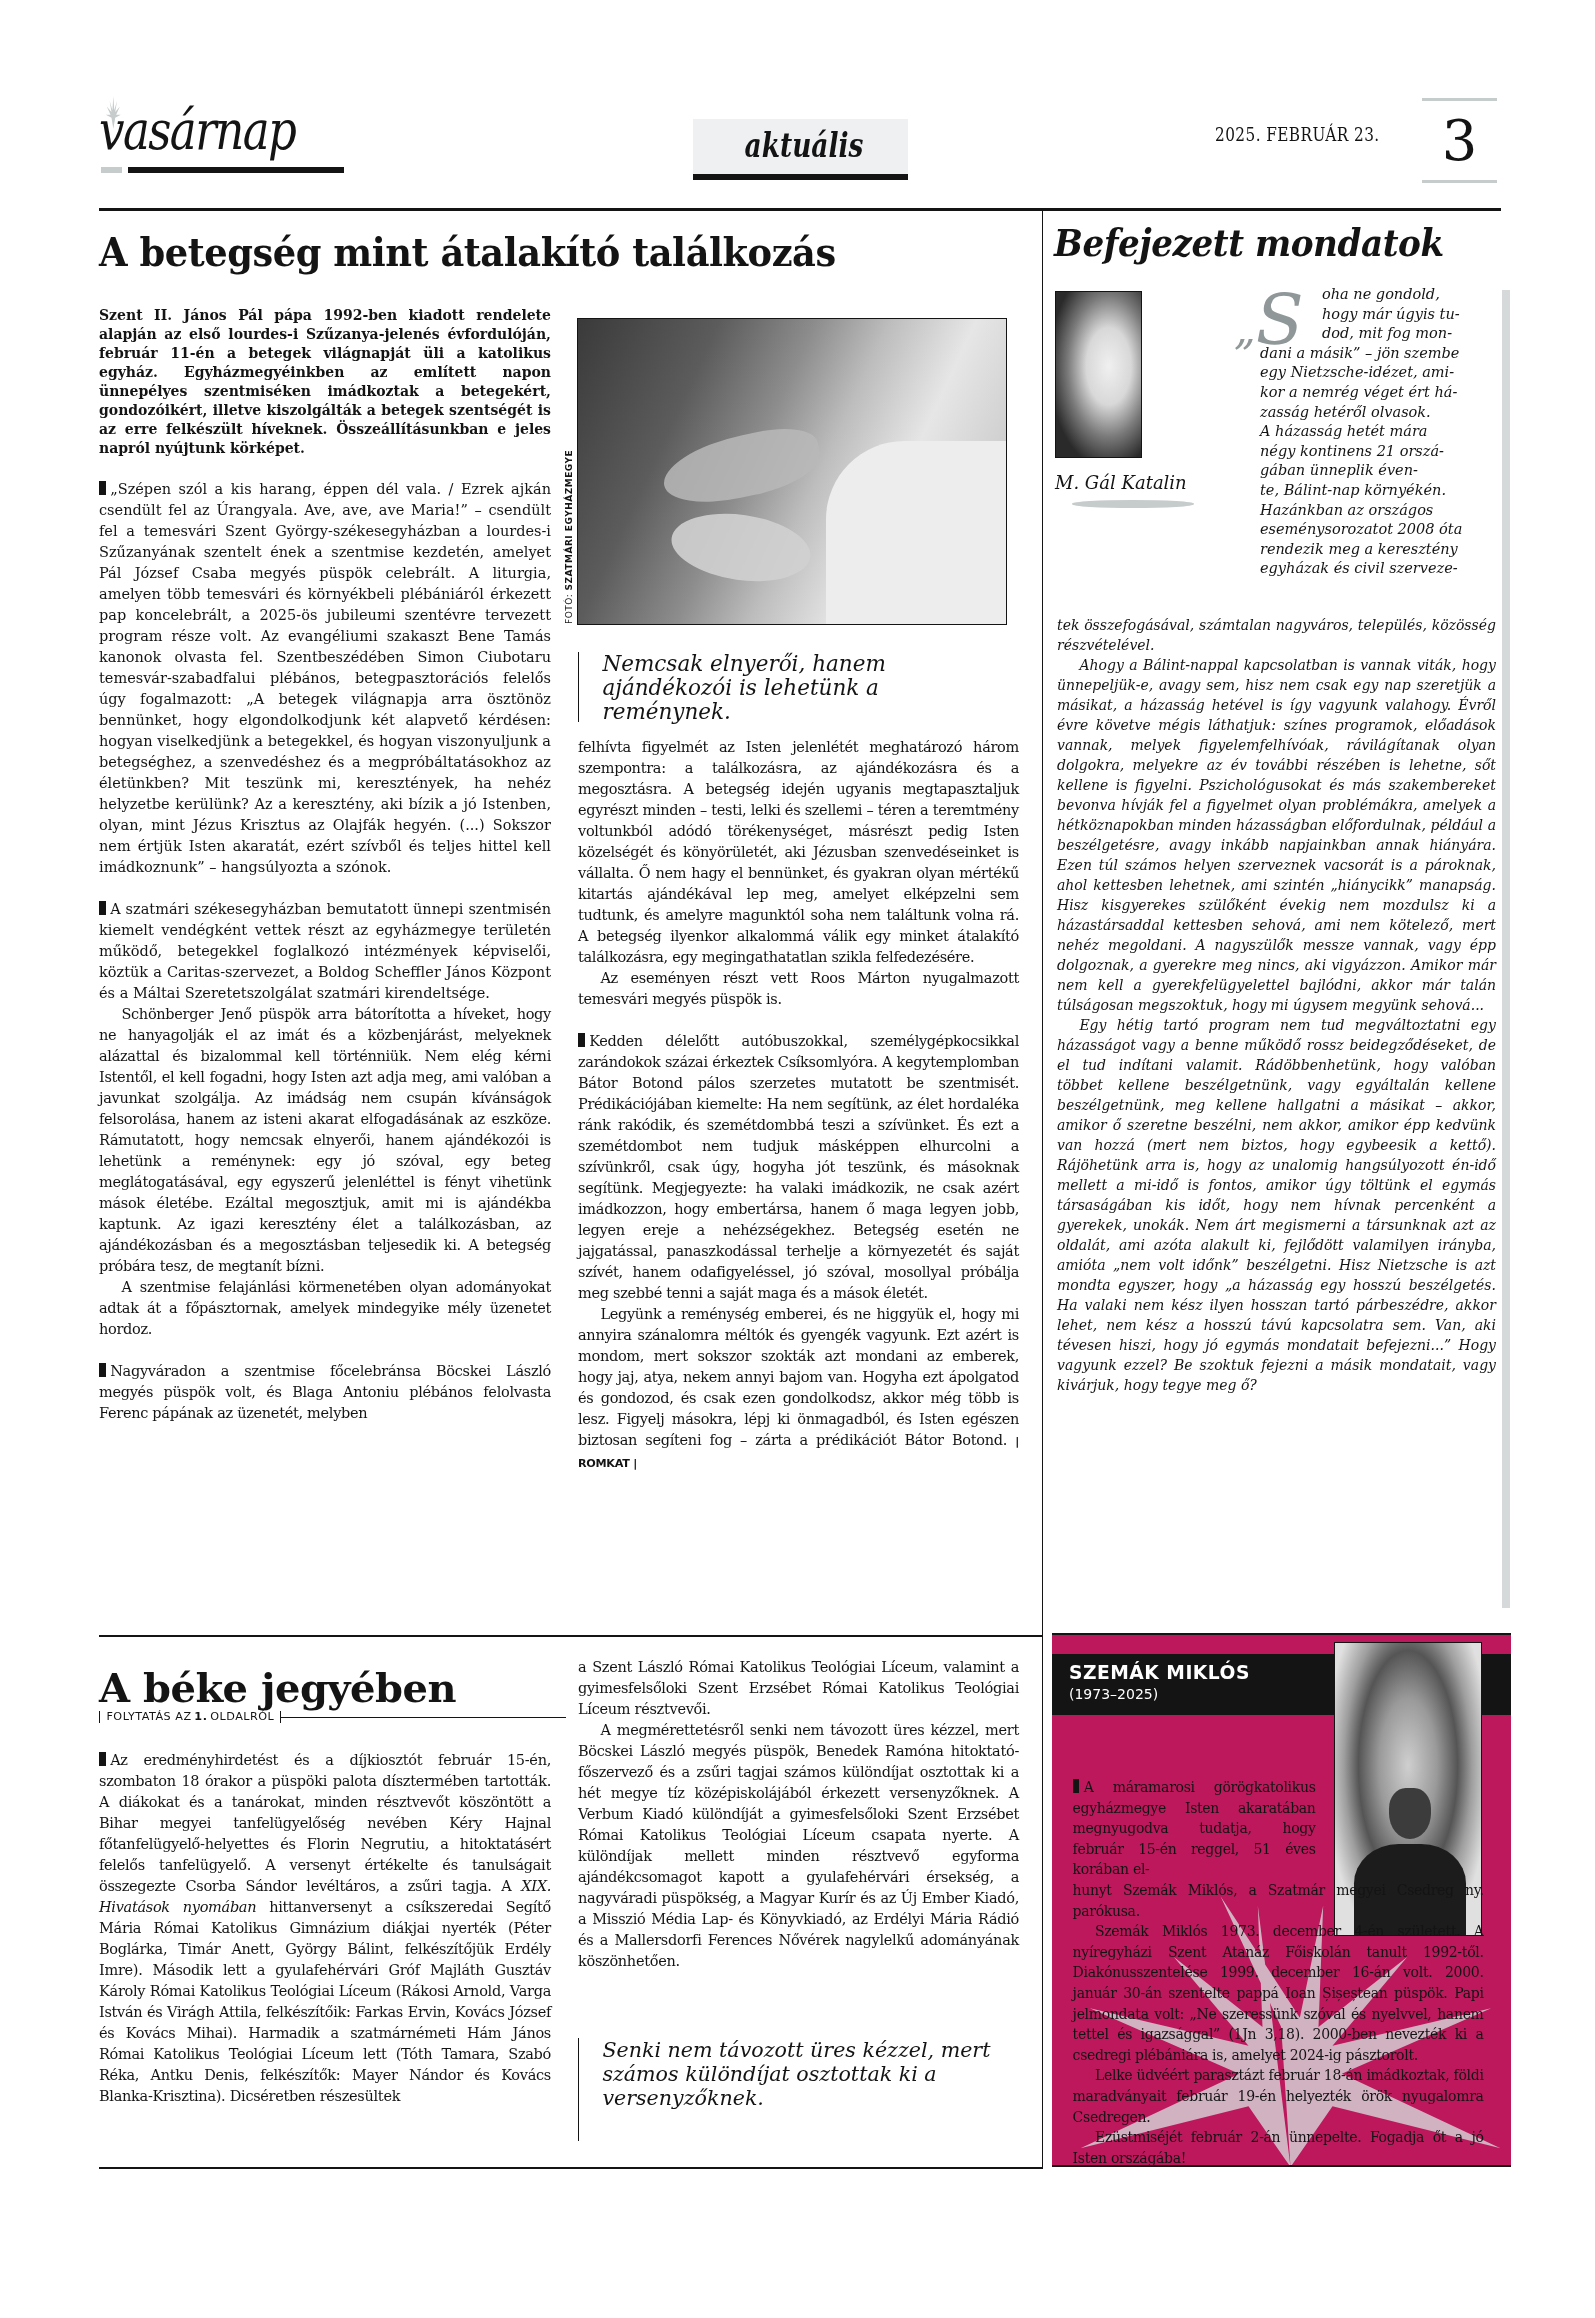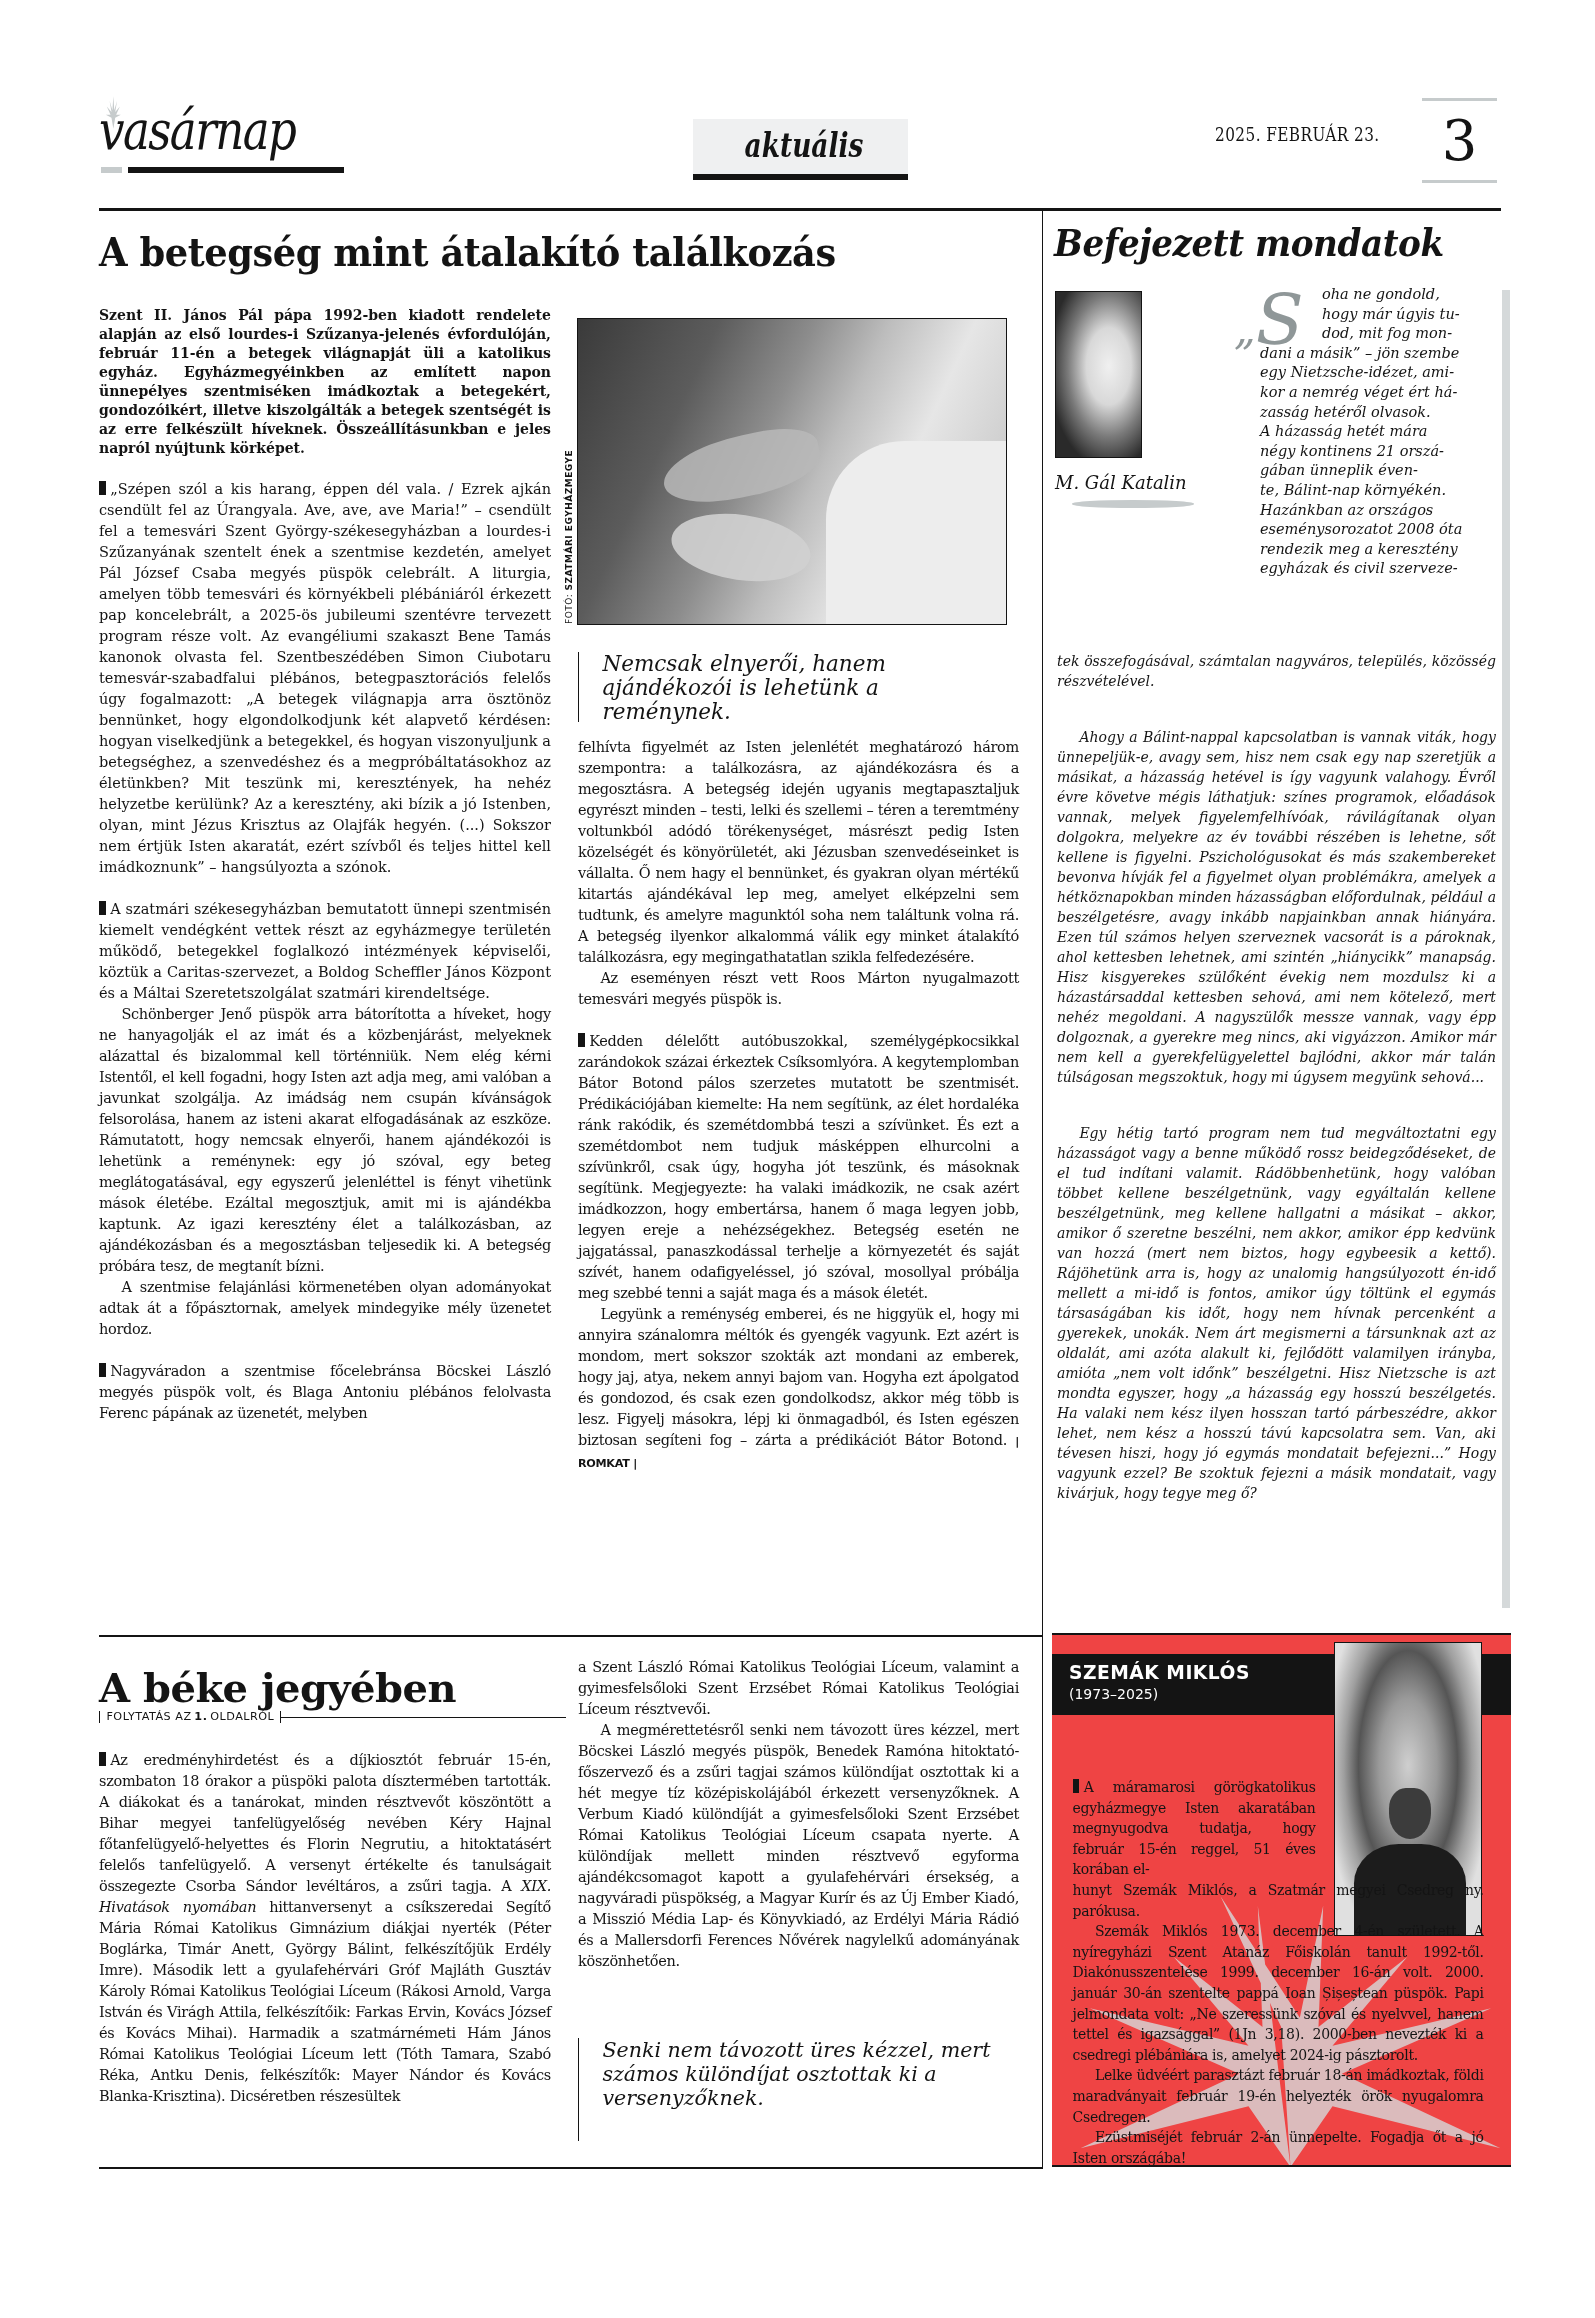--- a/index.html
+++ b/index.html
@@ -46,37 +46,37 @@
   .right-head { position: absolute; left: 1054px; top: 219px; font-family: "DejaVu Serif", serif; font-style: italic; font-size: 38px; line-height: 47px; letter-spacing: -0.5px; white-space: nowrap; transform: scaleX(0.9); transform-origin: left top; }
   .right-grey { position: absolute; left: 1502px; top: 290px; width: 8.4px; height: 1318px; background: #d5d9da; }
   .portrait { position: absolute; left: 1055px; top: 291px; width: 87px; height: 167px; border: 0.9px solid #141414; background: radial-gradient(ellipse at 62% 45%, #f0f0f0 0%, #d8d8d8 30%, #7a7a7a 55%, #2a2a2a 80%); overflow: hidden; }
   .author-name { position: absolute; left: 1055px; top: 472px; width: 178px; text-align: left; font-family: "DejaVu Serif", serif; font-style: italic; font-size: 18px; }
   .author-ellipse { position: absolute; left: 1072px; top: 500px; width: 122px; height: 7.5px; border-radius: 50%; background: #c6cbcc; }
   .dropcap { position: absolute; left: 1234px; top: 285px; font-family: "DejaVu Serif", serif; font-style: italic; font-size: 70px; line-height: 70px; color: #8f9798; }
   .right-intro { position: absolute; left: 1260px; top: 285px; width: 229px; font-family: "DejaVu Serif", serif; font-style: italic; font-size: 14.5px; line-height: 19.6px; }
   .right-intro .line { display: block; white-space: nowrap; }
   .right-intro .l-indent { padding-left: 62px; }
   .right-body { position: absolute; left: 1057px; top: 615px; width: 439px; font-family: "DejaVu Serif", serif; font-style: italic; font-size: 14px; line-height: 20px; text-align: justify; }
-  .right-body p { text-indent: 22.4px; margin-top: 36px; }
+  .right-body p { text-indent: 22.4px; }
   .right-body p.first { text-indent: 0; }
 
   
   .bottom-rule { position: absolute; left: 99px; top: 1635px; width: 944px; height: 2.3px; background: #141414; }
   .bottom-rule-end { position: absolute; left: 99px; top: 2167px; width: 944px; height: 2.3px; background: #141414; }
   .bottom-head { position: absolute; left: 99px; top: 1662px; font-family: "DejaVu Serif", serif; font-weight: bold; font-size: 40px; line-height: 51px; letter-spacing: -0.5px; }
   .kicker { position: absolute; left: 99px; top: 1710px; width: 467px; height: 14px; font-family: "DejaVu Sans", sans-serif; font-size: 11.2px; letter-spacing: 0.5px; line-height: 14px; display: flex; align-items: center; }
   .kicker .bar { width: 0.9px; height: 12px; background: #141414; margin-right: 6.5px; }
   .kicker .bar2 { width: 0.9px; height: 12px; background: #141414; margin-left: 5.6px; }
   .kicker .line { flex: 1; height: 0.9px; background: #141414; }
   .kicker b { font-weight: bold; margin: 0 2.8px; }
 
   .pullquote2 { position: absolute; left: 578px; top: 2038px; width: 421px; height: 103px; border-left: 1.4px solid #141414; padding-left: 23.4px; font-family: "DejaVu Serif", serif; font-style: italic; font-size: 20.6px; line-height: 24px; }
 
   
-  .obit { position: absolute; left: 1052px; top: 1633px; width: 459px; height: 534px; background: #ef4444; border-top: 2.3px solid #141414; border-bottom: 2.3px solid #141414; overflow: hidden; }
+  .obit { position: absolute; left: 1052px; top: 1633px; width: 459px; height: 534px; background: #be185d; border-top: 2.3px solid #141414; border-bottom: 2.3px solid #141414; overflow: hidden; }
   .obit-star { position: absolute; left: 28px; top: 252px; width: 421px; height: 280px; }
   .obit-band { position: absolute; left: 0; top: 18.7px; width: 459px; height: 61px; background: #141414; }
   .obit-name { position: absolute; left: 17px; top: 27px; color: #ffffff; font-family: "DejaVu Sans", sans-serif; font-weight: bold; font-size: 18.7px; letter-spacing: 0.5px; }
   .obit-years { position: absolute; left: 17px; top: 51px; color: #ffffff; font-family: "DejaVu Sans", sans-serif; font-size: 14px; }
   .obit-photo { position: absolute; left: 282px; top: 6.5px; width: 148px; height: 294px; border: 0.9px solid #141414; background: radial-gradient(ellipse at 50% 42%, #cfcfcf 0%, #9a9a9a 28%, #555 48%, #9e9e9e 62%, #e0e0e0 80%); overflow: hidden; }
   .obit-photo .shirt { position: absolute; left: 18.7px; top: 201px; width: 112px; height: 98px; background: #1c1c1c; border-radius: 40% 40% 0 0; }
   .obit-photo .beard { position: absolute; left: 54px; top: 145px; width: 42px; height: 51px; background: #3c3c3c; border-radius: 40% 40% 50% 50%; }
   .obit-text { position: absolute; left: 20.6px; top: 122px; width: 411px; font-family: "DejaVu Serif", serif; font-size: 14px; line-height: 20.6px; text-align: justify; margin-top: 20px; }
   .obit-text p { text-indent: 22.4px; }
   .obit-text p.first { text-indent: 0; }

